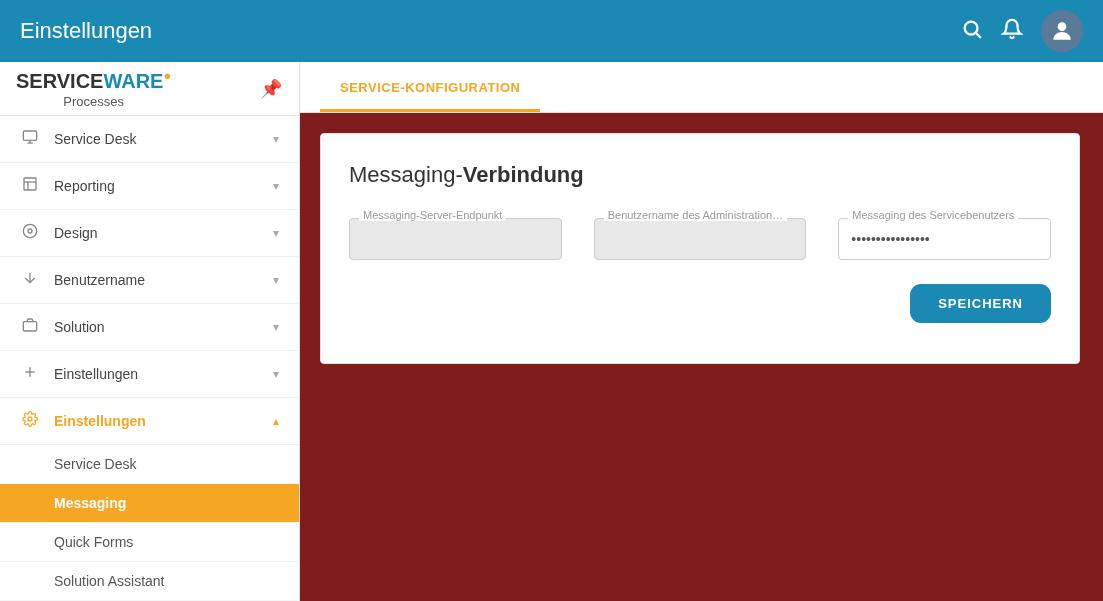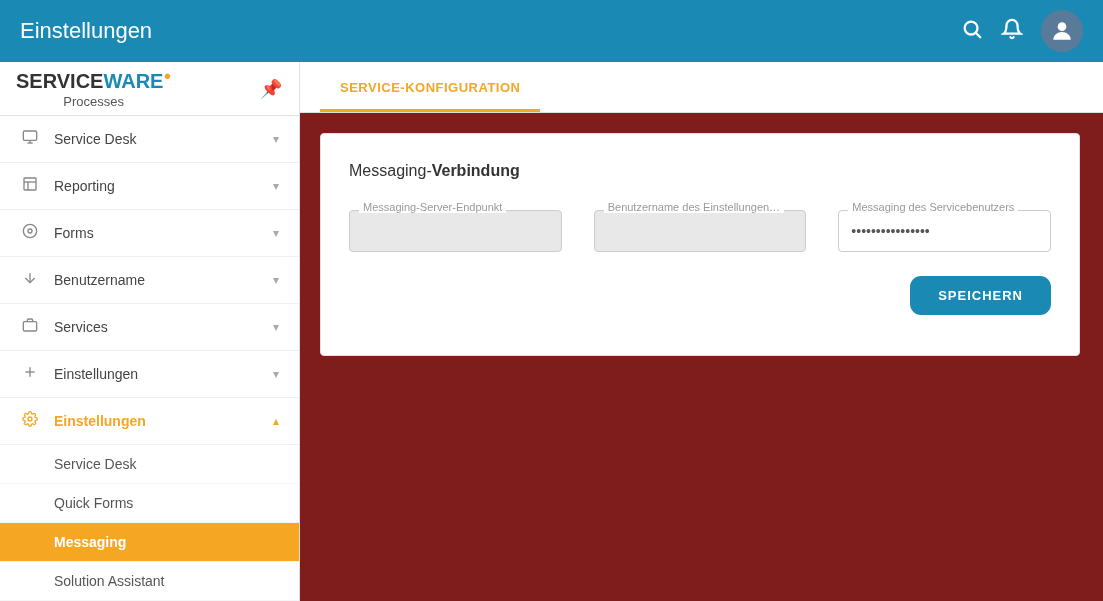--- a/index.html
+++ b/index.html
@@ -66,21 +66,21 @@
       text-transform: uppercase;
     }
     .tab.active { color: #f5a623; border-bottom: 3px solid #f5a623; }
 
     .content-body { padding: 20px; }
 
     .card {
       background: white; border-radius: 4px; border: 1px solid #e0e0e0;
       padding: 28px 28px 40px; max-width: 760px;
     }
-    .card-title { font-size: 16px; font-weight: 400; color: #333; margin-bottom: 30px; }
+    .card-title { font-size: 22px; font-weight: 400; color: #333; margin-bottom: 30px; }
     .card-title strong { font-weight: 700; }
 
     .form-row { display: flex; gap: 32px; align-items: flex-end; }
     .field-group { position: relative; flex: 1; }
     .field-label {
       position: absolute; top: -9px; left: 10px; background: white;
       font-size: 11px; color: #999; padding: 0 4px; z-index: 1;
     }
     .field-input {
       width: 100%; border: 1px solid #ccc; border-radius: 4px;
@@ -164,21 +164,21 @@
     </div>
 
     <div class="nav-item">
       <div class="nav-item-left">
         <span class="nav-icon">
           <svg width="16" height="16" viewBox="0 0 24 24" fill="none" stroke="#888" stroke-width="2">
               <circle cx="12" cy="12" r="10"></circle>
               <circle cx="12" cy="12" r="3"></circle>
             </svg>
         </span>
-        <span>Forms</span>
+        <span>Design</span>
       </div>
       <span class="nav-chevron">▾</span>
     </div>
 
     <div class="nav-item">
       <div class="nav-item-left">
         <span class="nav-icon">
           <svg width="16" height="16" viewBox="0 0 24 24" fill="none" stroke="#888" stroke-width="2">
               <line x1="12" y1="5" x2="12" y2="19"></line>
               <polyline points="19 12 12 19 5 12"></polyline>
@@ -190,21 +190,21 @@
     </div>
 
     <div class="nav-item">
       <div class="nav-item-left">
         <span class="nav-icon">
           <svg width="16" height="16" viewBox="0 0 24 24" fill="none" stroke="#888" stroke-width="2">
               <rect x="2" y="7" width="20" height="14" rx="2"></rect>
               <path d="M16 7V5a2 2 0 0 0-2-2h-4a2 2 0 0 0-2 2v2"></path>
             </svg>
         </span>
-        <span>Services</span>
+        <span>Solution</span>
       </div>
       <span class="nav-chevron">▾</span>
     </div>
 
     <div class="nav-item">
       <div class="nav-item-left">
         <span class="nav-icon">
           <svg width="16" height="16" viewBox="0 0 24 24" fill="none" stroke="#888" stroke-width="2">
               <line x1="12" y1="5" x2="12" y2="19"></line>
               <line x1="5" y1="12" x2="19" y2="12"></line>
@@ -224,25 +224,25 @@
             </svg>
         </span>
         <span style="color:#f5a623; font-weight:600;">Einstellungen</span>
       </div>
       <span class="nav-chevron" style="color:#f5a623;">▴</span>
     </div>
 
     <div class="sub-item">
       <span>Service Desk</span>
     </div>
+    <div class="sub-item active">
+      <span>Messaging</span>
+    </div>
     <div class="sub-item">
       <span>Quick Forms</span>
-    </div>
-    <div class="sub-item active">
-      <span>Messaging</span>
     </div>
     <div class="sub-item">
       <span>Solution Assistant</span>
     </div>
 
   </div>
 
   <div class="content">
 
     <div class="tabs-bar">
@@ -256,21 +256,21 @@
         <div class="card-title">
           <span>Messaging-<strong>Verbindung</strong></span>
         </div>
 
         <div class="form-row">
           <div class="field-group">
             <label class="field-label">Messaging-Server-Endpunkt</label>
             <input class="field-input" type="text" style="background: rgb(232, 232, 232);" readonly="">
           </div>
           <div class="field-group">
-            <label class="field-label">Benutzername des Einstellungen…</label>
+            <label class="field-label">Benutzername des Administration…</label>
             <input class="field-input" type="text" style="background: rgb(232, 232, 232);" readonly="">
           </div>
           <div class="field-group">
             <label class="field-label">Messaging des Servicebenutzers</label>
             <input class="field-input" type="password" value="••••••••••••••••" style="">
           </div>
         </div>
 
         <div class="save-row">
           <button class="save-btn">SPEICHERN</button>

